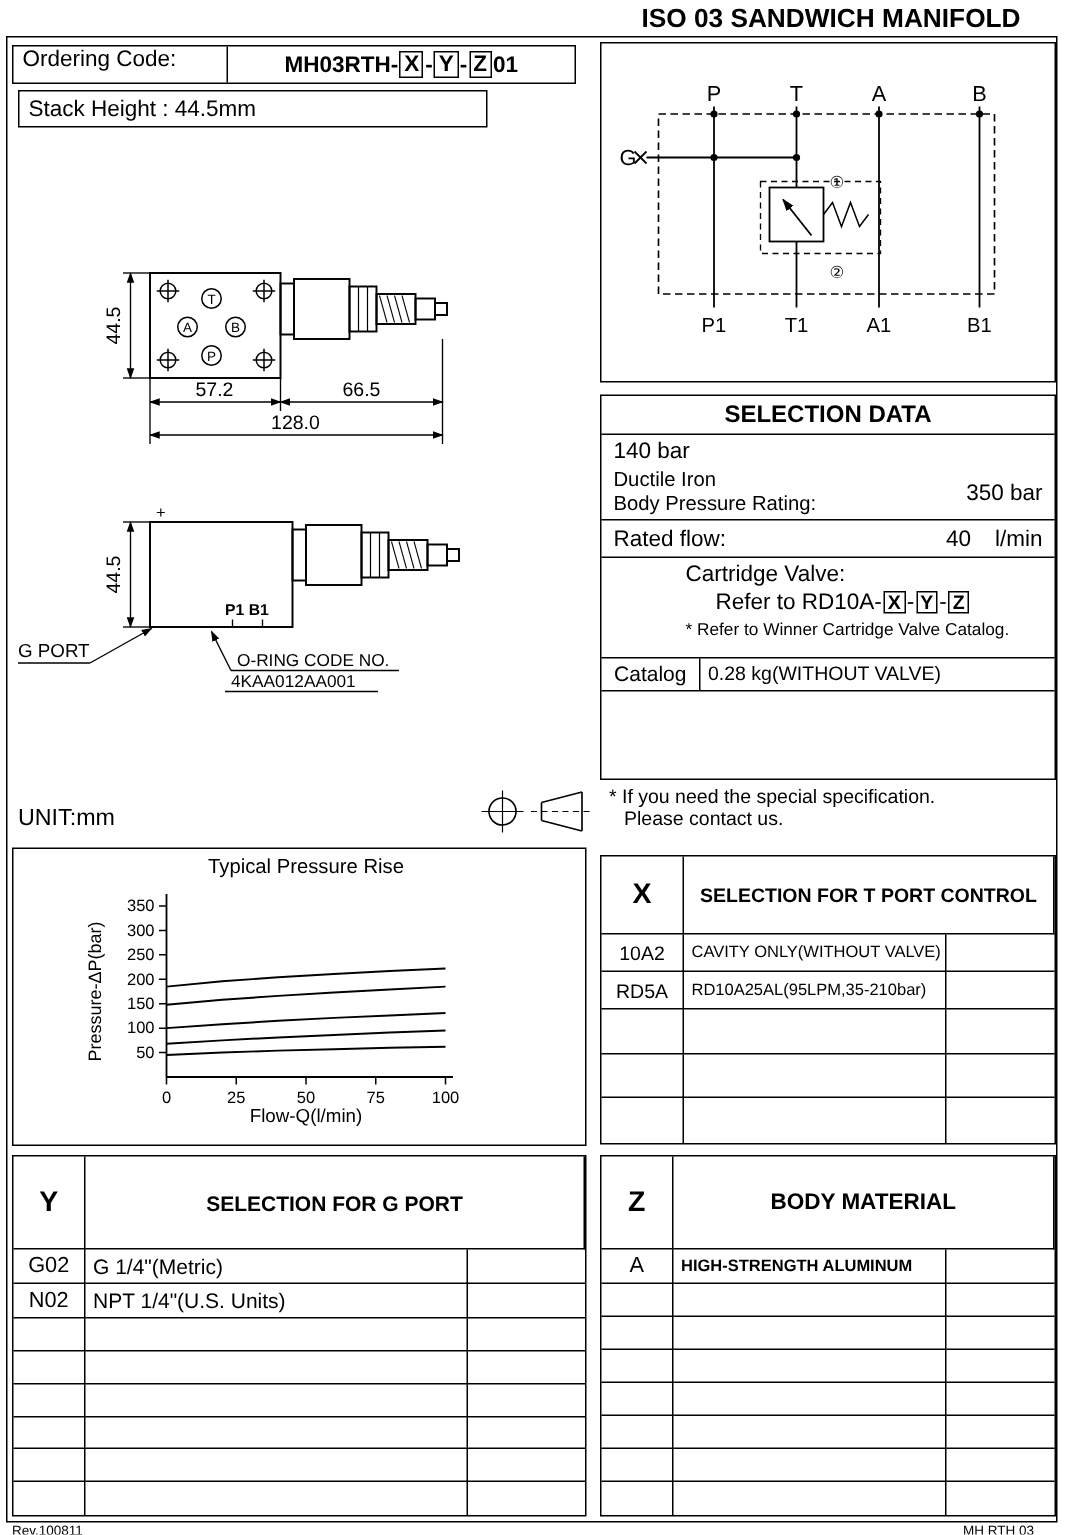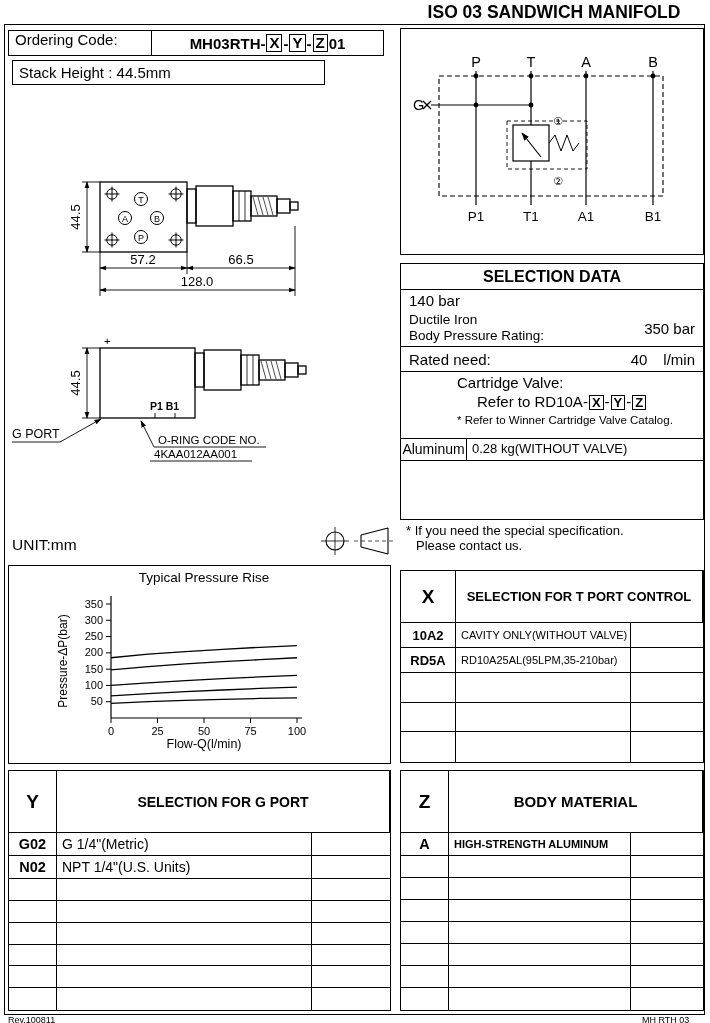--- a/index.html
+++ b/index.html
@@ -35,21 +35,21 @@
   #tech-note{left:406px;top:524px;width:296px;font-size:13px;line-height:1.15;}
   #tech-note .ind{padding-left:10px;}
   
   #chart-box{left:8px;top:565px;width:383px;height:199px;}
   
   .sel-table{position:absolute;border:1.6px solid #000;box-sizing:border-box;display:grid;background:#fff;}
   .sel-table .cell{border-right:1.3px solid #000;border-bottom:1.3px solid #000;display:flex;align-items:center;box-sizing:border-box;min-height:0;overflow:hidden;}
   .sel-table .c3{border-right:none;}
   .hdr-code{font-weight:bold;font-size:19px;justify-content:center;}
   .hdr-title{grid-column:2/4;font-weight:bold;justify-content:center;border-right:none;text-align:center;}
-  .code-cell{font-weight:bold;justify-content:center;}
+  .code-cell{font-weight:normal;justify-content:center;}
   .desc-cell{padding-left:5px;}
   #x-table{left:400px;top:570px;width:304px;height:193px;grid-template-columns:55px 1fr 72px;grid-template-rows:52px 25px 25px;grid-auto-rows:minmax(0,1fr);}
   #x-table .hdr-title{font-size:13px;}
   #x-table .code-cell{font-size:13px;}
   #x-table .desc-cell{font-size:11px;}
   #y-table{left:8px;top:770px;width:383px;height:241px;grid-template-columns:48px 1fr 78px;grid-template-rows:62px 23px 23px;grid-auto-rows:minmax(0,1fr);}
   #y-table .hdr-title{font-size:14px;}
   #y-table .code-cell{font-size:14.5px;}
   #y-table .desc-cell{font-size:14px;}
   #z-table{left:400px;top:770px;width:304px;height:241px;grid-template-columns:48px 1fr 72px;grid-template-rows:62px 23px;grid-auto-rows:minmax(0,1fr);}
@@ -253,30 +253,30 @@
   <div class="tech-title">SELECTION DATA</div>
   <div class="tech-r" style="height:20px">
     <span class="val">140 bar</span>
   </div>
   <div class="tech-r bb" style="height:37px">
     <span class="sm"><span>Ductile Iron</span><br>
     <span>Body Pressure Rating:</span></span>
     <span class="val">350 bar</span>
   </div>
   <div class="tech-r bb" style="height:25px">
-    <span class="val">Rated need:</span>
+    <span class="val">Rated flow:</span>
     <span class="val"><span>40</span><span style="display:inline-block;width:16px"></span><span>l/min</span></span>
   </div>
   <div class="cart" style="height:62px">
     <div>Cartridge Valve:</div>
     <div class="ind"><span>Refer to RD10A-</span><span class="bx" style="font-size:13px">X</span><span>-</span><span class="bx" style="font-size:13px">Y</span><span>-</span><span class="bx" style="font-size:13px">Z</span></div>
     <div class="note">* Refer to Winner Cartridge Valve Catalog.</div>
   </div>
   <div class="wt">
-    <div class="wt-mat">Aluminum</div>
+    <div class="wt-mat">Catalog</div>
     <div class="wt-vals">
       <div>0.28  kg(WITHOUT VALVE)</div>
     </div>
   </div>
   <div class="wt-empty"></div>
 </div>
 <div id="tech-note" class="t">
   <div>* If you need the special specification.</div>
   <div class="ind">Please contact us.</div>
 </div>

